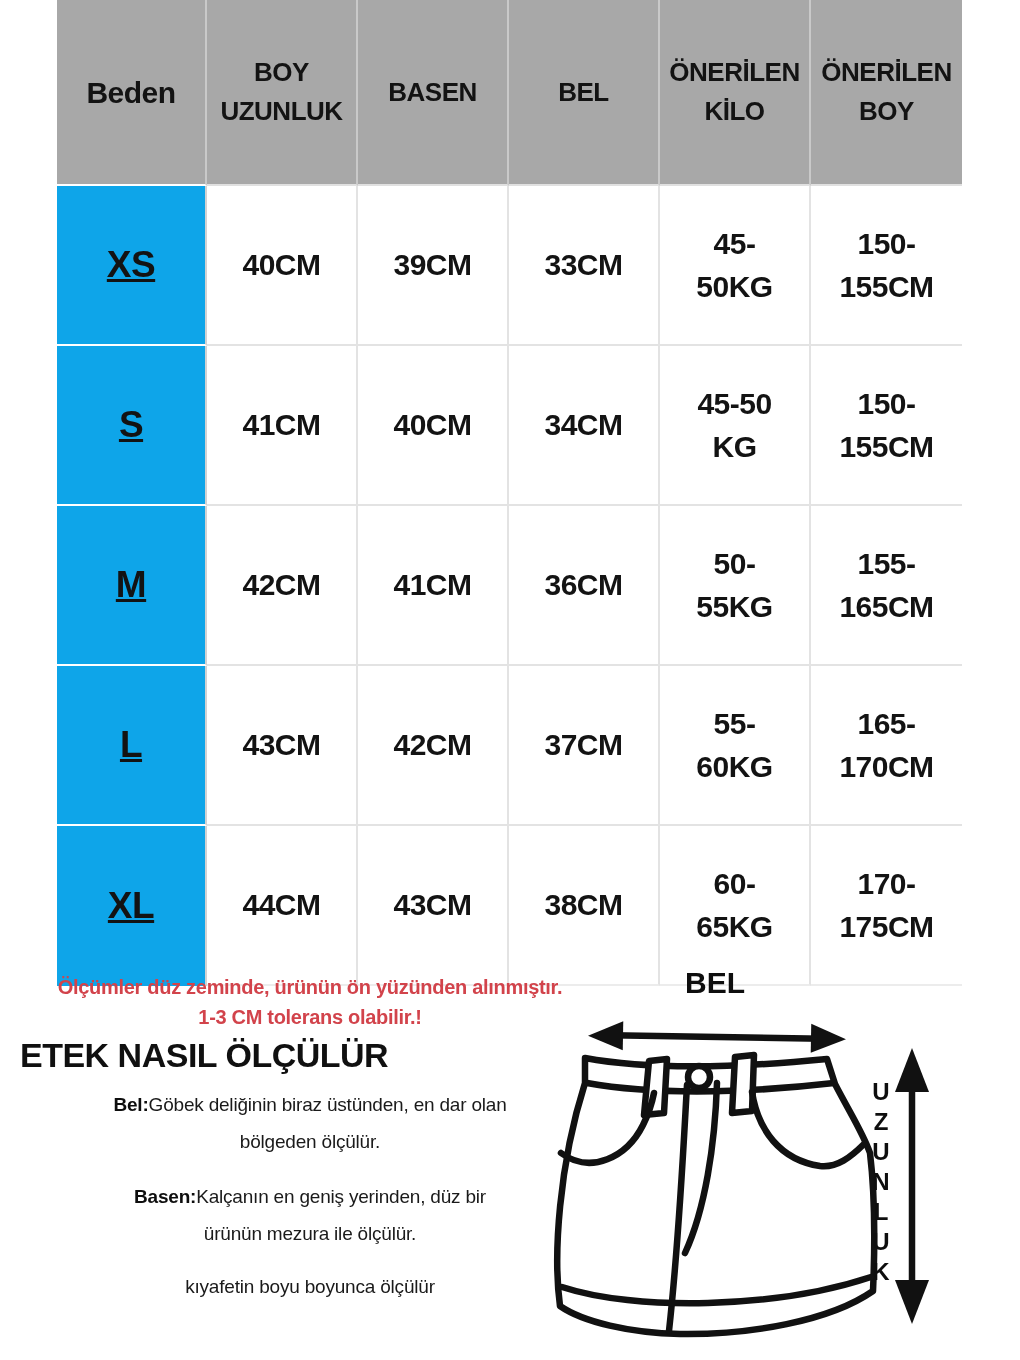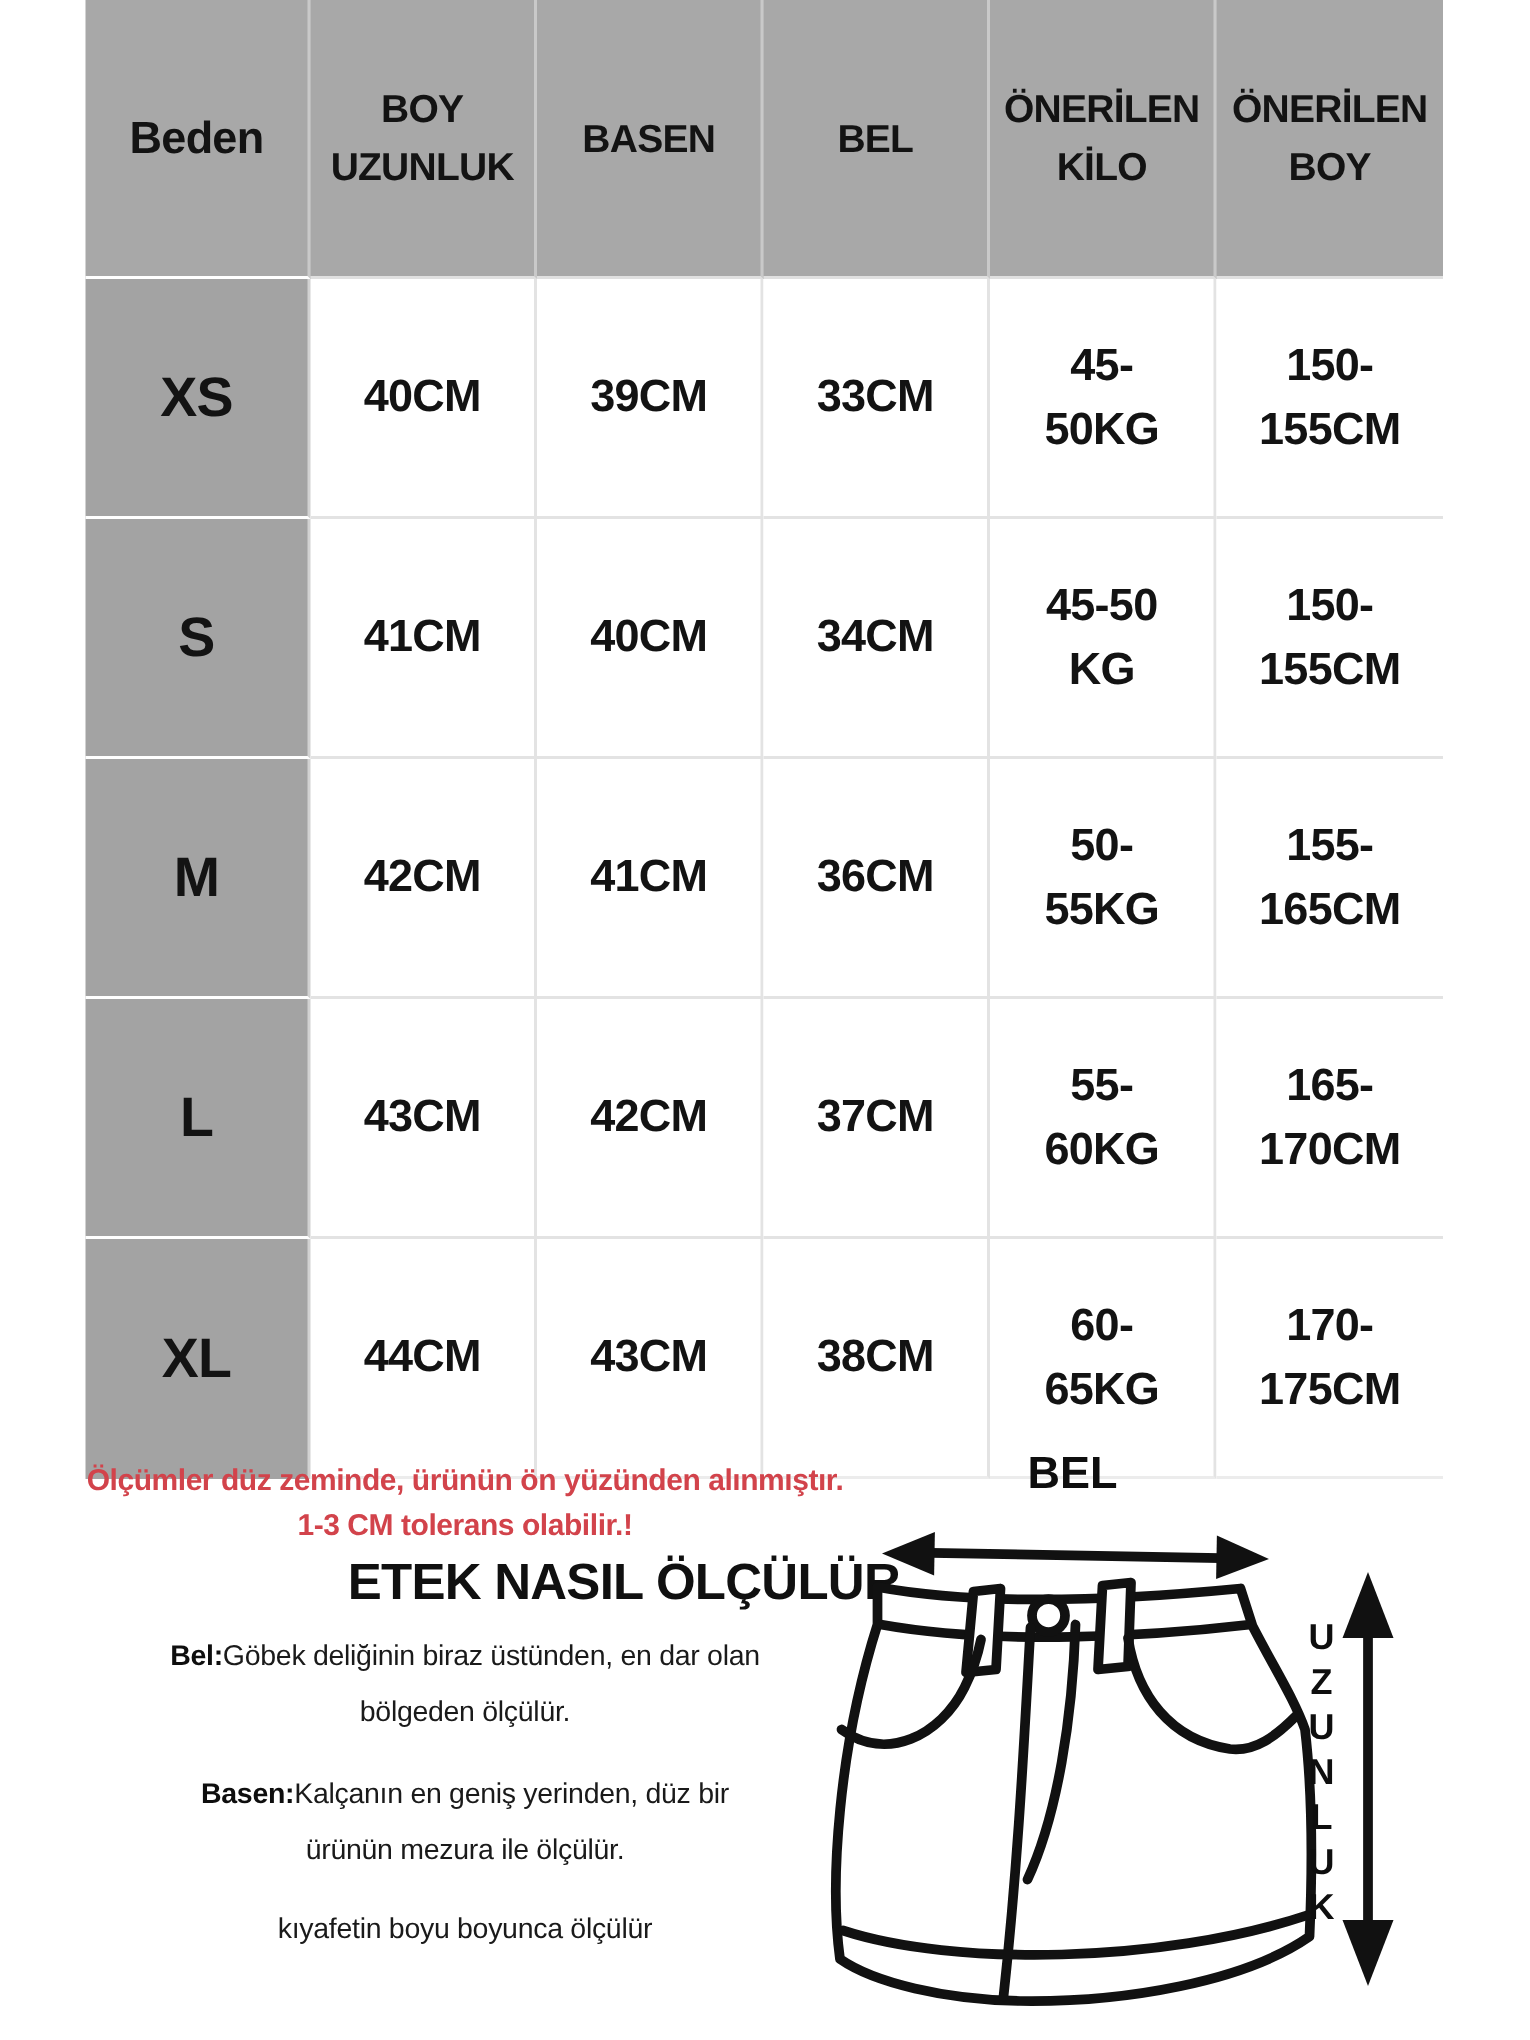--- a/index.html
+++ b/index.html
@@ -23,43 +23,43 @@
   }
   
   th.hc {
     background:#a8a8a8; font-size:26px; line-height:1.5; color:#131313;
     border-right:2px solid #c9c9c9; border-bottom:2px solid #e0e0e0;
   }
   th.hc.first { font-size:30px; border-bottom-color:#ffffff; }
   th.hc:last-child { border-right:none; }
   
   td.sizec {
-    background:#a3a3a3; font-size:37px; color:#131313;
-    border-right:2px solid #d2d2d2; border-bottom:2px solid #ffffff;
+    background:#0ea5e9; font-size:37px; color:#131313;
+    border-right:2px solid #d2d2d2; border-bottom:2px solid #ffffff;text-decoration:underline;
   }
   tr.last td.sizec { border-bottom:none;margin-left:20px; }
   
   td.datac {
     background:#ffffff; font-size:30px; line-height:1.45; color:#131313;
     border-right:2px solid #e3e3e3; border-bottom:2px solid #e3e3e3;
   }
   td.datac:last-child { border-right:none; }
   tr.last td.datac { border-bottom:2px solid #ececec; }
 
   
   .notes {
     position:absolute; left:20px; top:972px; width:580px;
     text-align:center; color:#d2434b; font-weight:bold;
     font-size:20px; line-height:30px; letter-spacing:-0.3px;
   }
 
   
   .guide-title {
     position:absolute; left:20px; top:1036px; width:580px; margin:0;
-    text-align:right; font-size:34px; font-weight:bold; color:#101010; letter-spacing:-0.5px;
+    text-align:left; font-size:34px; font-weight:bold; color:#101010; letter-spacing:-0.5px;
   }
   .guide-item {
     position:absolute; left:20px; width:580px;
     text-align:center; font-size:19px; line-height:37px; color:#1a1a1a; letter-spacing:-0.2px;
   }
   .guide-item .gline { display:block; }
   .guide-item b { font-weight:bold; color:#0e0e0e; }
   .gi-0 { top:1086px; } .gi-1 { top:1178px; } .gi-2 { top:1268px; }
 
   

